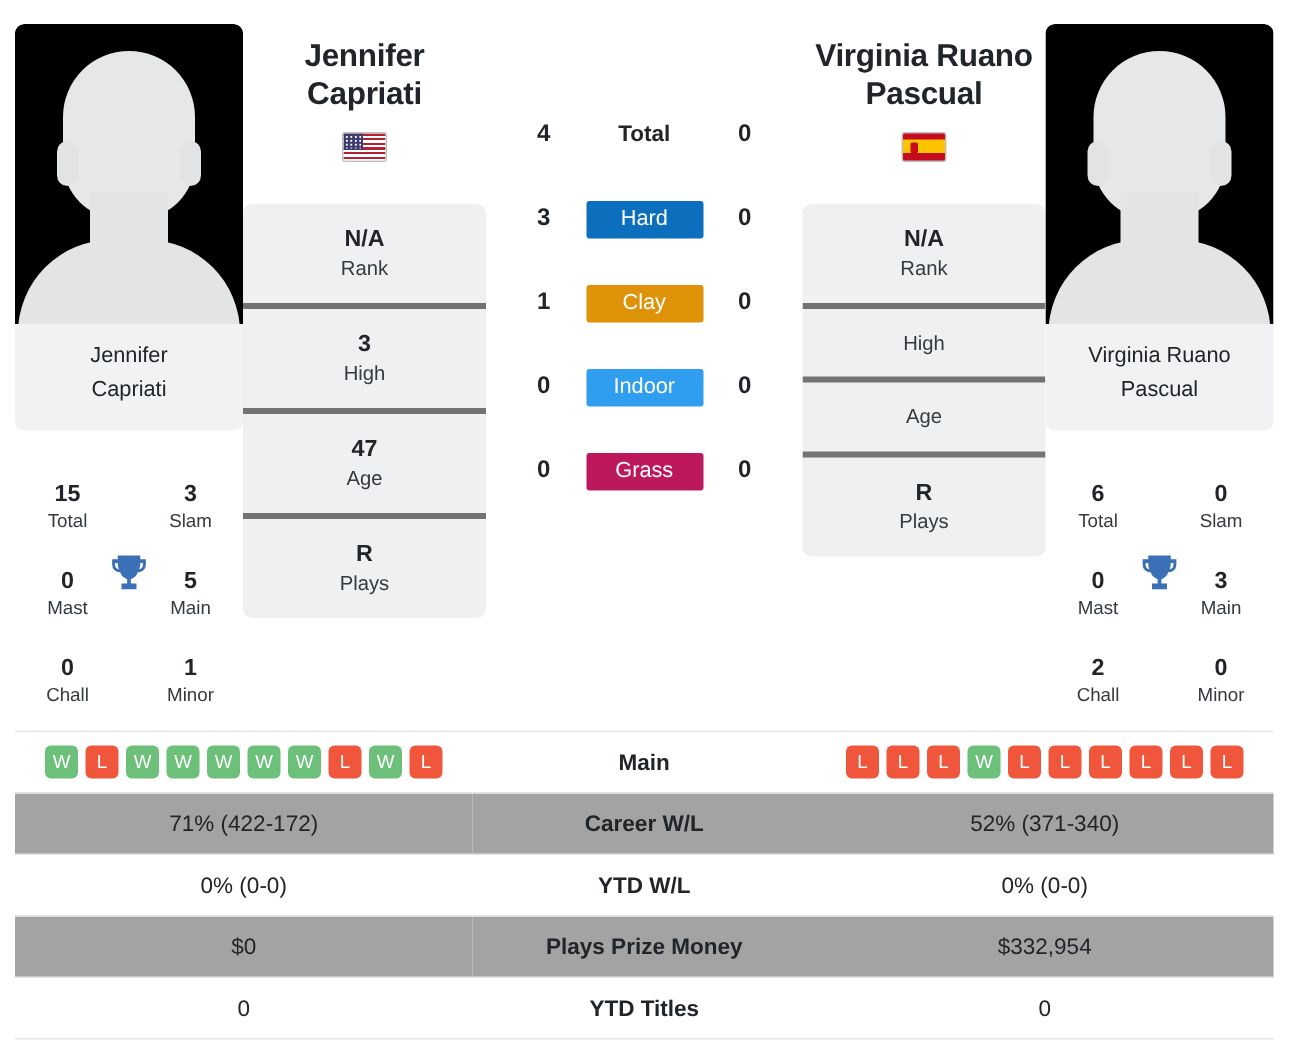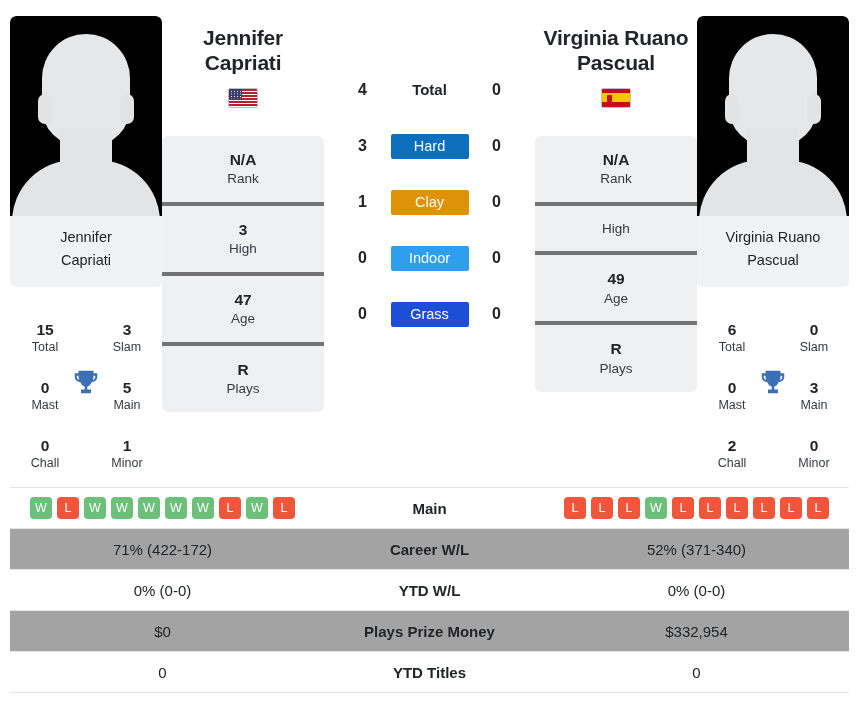--- a/index.html
+++ b/index.html
@@ -386,21 +386,21 @@
         <div class="surf-badge" id="badge-clay" style="background: rgb(221, 146, 8);">Clay</div>
         <div class="surf-count">0</div>
       </div>
       <div class="surf-row">
         <div class="surf-count">0</div>
         <div class="surf-badge" id="badge-indoor" style="background: rgb(47, 158, 239);">Indoor</div>
         <div class="surf-count">0</div>
       </div>
       <div class="surf-row">
         <div class="surf-count">0</div>
-        <div class="surf-badge" id="badge-grass" style="background: #1d4ed8;">Grass</div>
+        <div class="surf-badge" id="badge-grass" style="background: #be185d;">Grass</div>
         <div class="surf-count">0</div>
       </div>
     </div>
 
     <div class="info-col">
       <div class="player-name">
         <div>Virginia Ruano</div>
         <div>Pascual</div>
       </div>
       <div class="flag-wrap">
@@ -410,21 +410,20 @@
       </div>
       <div class="attr-card">
         <div class="attr-item">
           <div class="attr-val">N/A</div>
           <div class="attr-lab">Rank</div>
         </div>
         <div class="attr-item">
           <div class="attr-lab">High</div>
         </div>
         <div class="attr-item">
-          <div class="attr-val">49</div>
           <div class="attr-lab">Age</div>
         </div>
         <div class="attr-item">
           <div class="attr-val">R</div>
           <div class="attr-lab">Plays</div>
         </div>
       </div>
     </div>
 
     <div class="photo-col">

